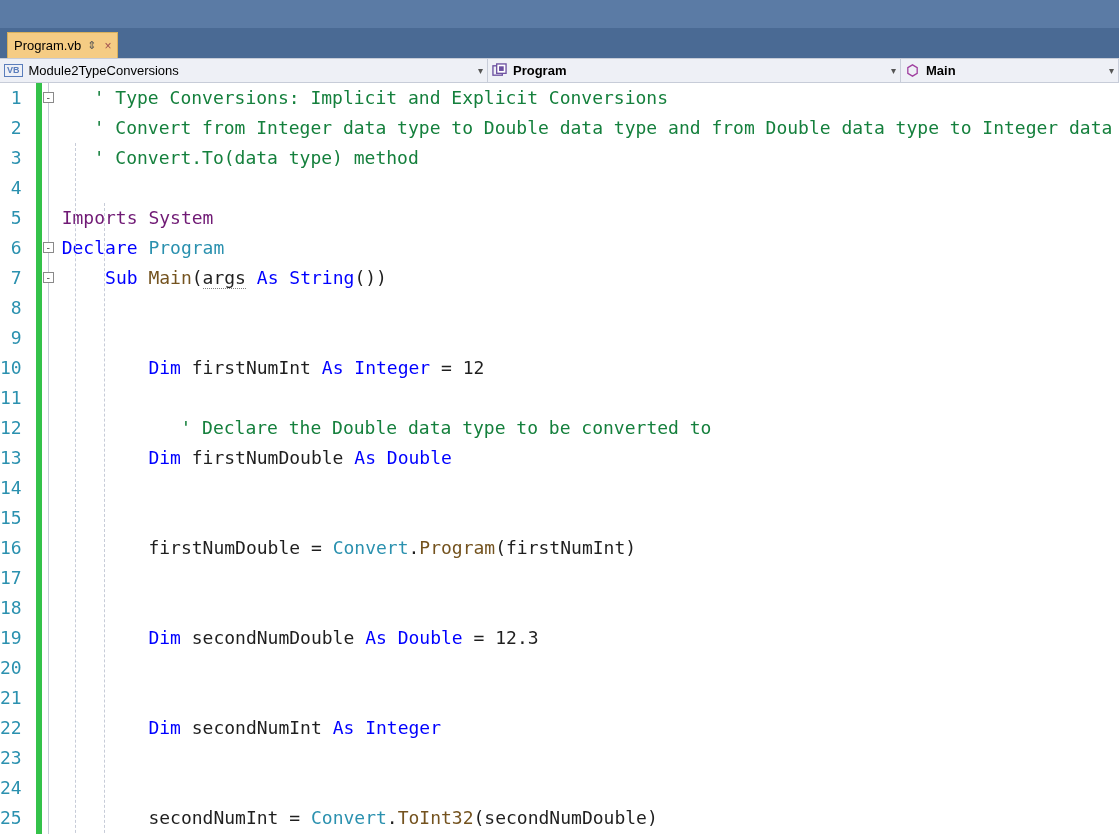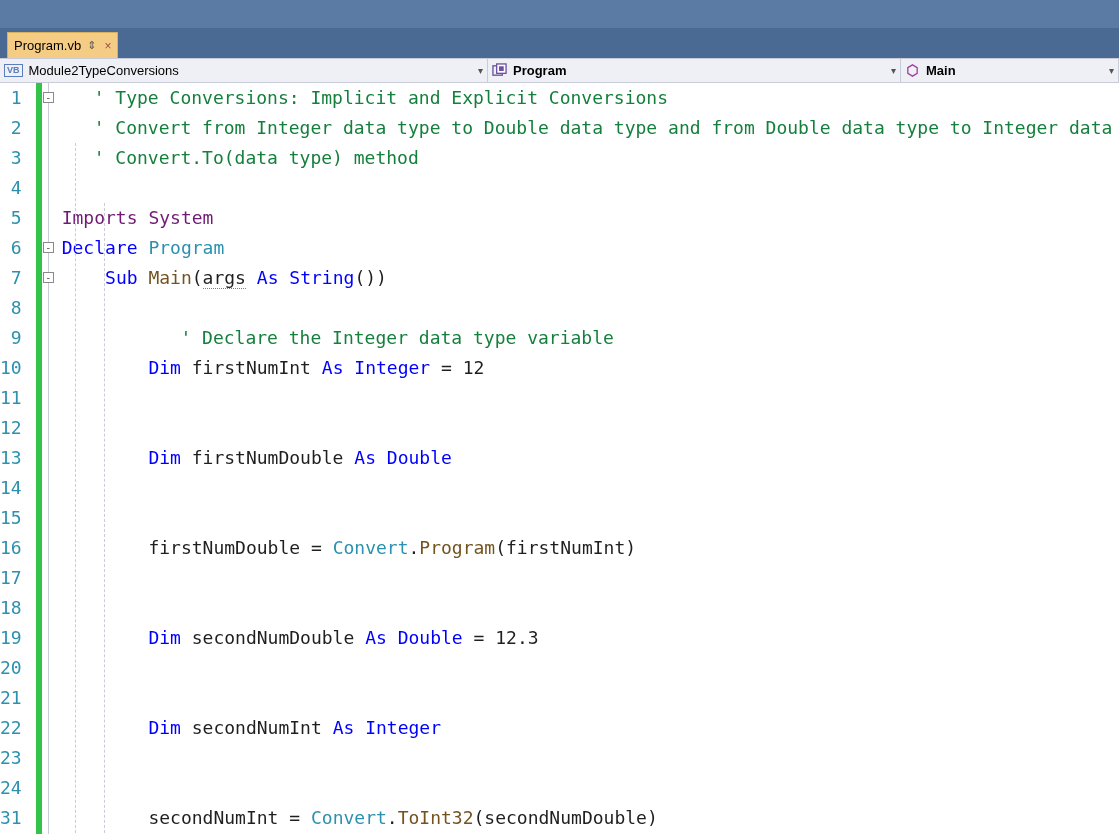--- a/index.html
+++ b/index.html
@@ -97,21 +97,21 @@
         <div class="row">15</div>
         <div class="row">16</div>
         <div class="row">17</div>
         <div class="row">18</div>
         <div class="row">19</div>
         <div class="row">20</div>
         <div class="row">21</div>
         <div class="row">22</div>
         <div class="row">23</div>
         <div class="row">24</div>
-        <div class="row">31</div>
+        <div class="row">25</div>
         <div class="row">26</div>
       </div>
     <div class="codecol">
       <div class="greenbar"></div>
       <div class="outlinecol">
         <div class="line"></div>
         <div class="dashed1"></div>
         <div class="dashed2"></div>
         <div id="folds">
             <div class="foldbox" style="top: 9px;">-</div>
@@ -121,24 +121,24 @@
       </div>
       <div class="code" id="code">
           <div class="row"><span></span><span class="tok-comment">' Type Conversions: Implicit and Explicit Conversions</span></div>
           <div class="row"><span></span><span class="tok-comment">' Convert from Integer data type to Double data type and from Double data type to Integer data type</span></div>
           <div class="row"><span></span><span class="tok-comment">' Convert.To(data type) method</span></div>
           <div class="row"><span></span></div>
           <div class="row"><span></span><span class="tok-gray">Imports </span><span class="tok-gray">System</span></div>
           <div class="row"><span></span><span class="tok-keyword">Declare</span><span class="tok-ident"> </span><span class="tok-type">Program</span></div>
           <div class="row"><span>    </span><span class="tok-keyword">Sub</span><span class="tok-ident"> </span><span class="tok-brown">Main</span><span class="tok-ident">(</span><span class="tok-ident dot-under">args</span><span class="tok-ident"> </span><span class="tok-keyword">As</span><span class="tok-ident"> </span><span class="tok-keyword">String</span><span class="tok-ident">())</span></div>
           <div class="row"><span>    </span></div>
-          <div class="row"><span>        </span><span class="tok-comment">' Declare the Integer data type variable</span></div>
+          <div class="row"><span>        </span></div>
           <div class="row"><span>        </span><span class="tok-keyword">Dim</span><span class="tok-ident"> firstNumInt </span><span class="tok-keyword">As</span><span class="tok-ident"> </span><span class="tok-keyword">Integer</span><span class="tok-ident"> = 12</span></div>
           <div class="row"><span>        </span></div>
-          <div class="row"><span>        </span></div>
+          <div class="row"><span>        </span><span class="tok-comment">' Declare the Double data type to be converted to</span></div>
           <div class="row"><span>        </span><span class="tok-keyword">Dim</span><span class="tok-ident"> firstNumDouble </span><span class="tok-keyword">As</span><span class="tok-ident"> </span><span class="tok-keyword">Double</span></div>
           <div class="row"><span>        </span></div>
           <div class="row"><span>        </span></div>
           <div class="row"><span>        </span><span class="tok-ident">firstNumDouble = </span><span class="tok-type">Convert</span><span class="tok-ident">.</span><span class="tok-brown">Program</span><span class="tok-ident">(firstNumInt)</span></div>
           <div class="row"><span>        </span></div>
           <div class="row"><span>        </span></div>
           <div class="row"><span>        </span><span class="tok-keyword">Dim</span><span class="tok-ident"> secondNumDouble </span><span class="tok-keyword">As</span><span class="tok-ident"> </span><span class="tok-keyword">Double</span><span class="tok-ident"> = 12.3</span></div>
           <div class="row"><span>        </span></div>
           <div class="row"><span>        </span></div>
           <div class="row"><span>        </span><span class="tok-keyword">Dim</span><span class="tok-ident"> secondNumInt </span><span class="tok-keyword">As</span><span class="tok-ident"> </span><span class="tok-keyword">Integer</span></div>

